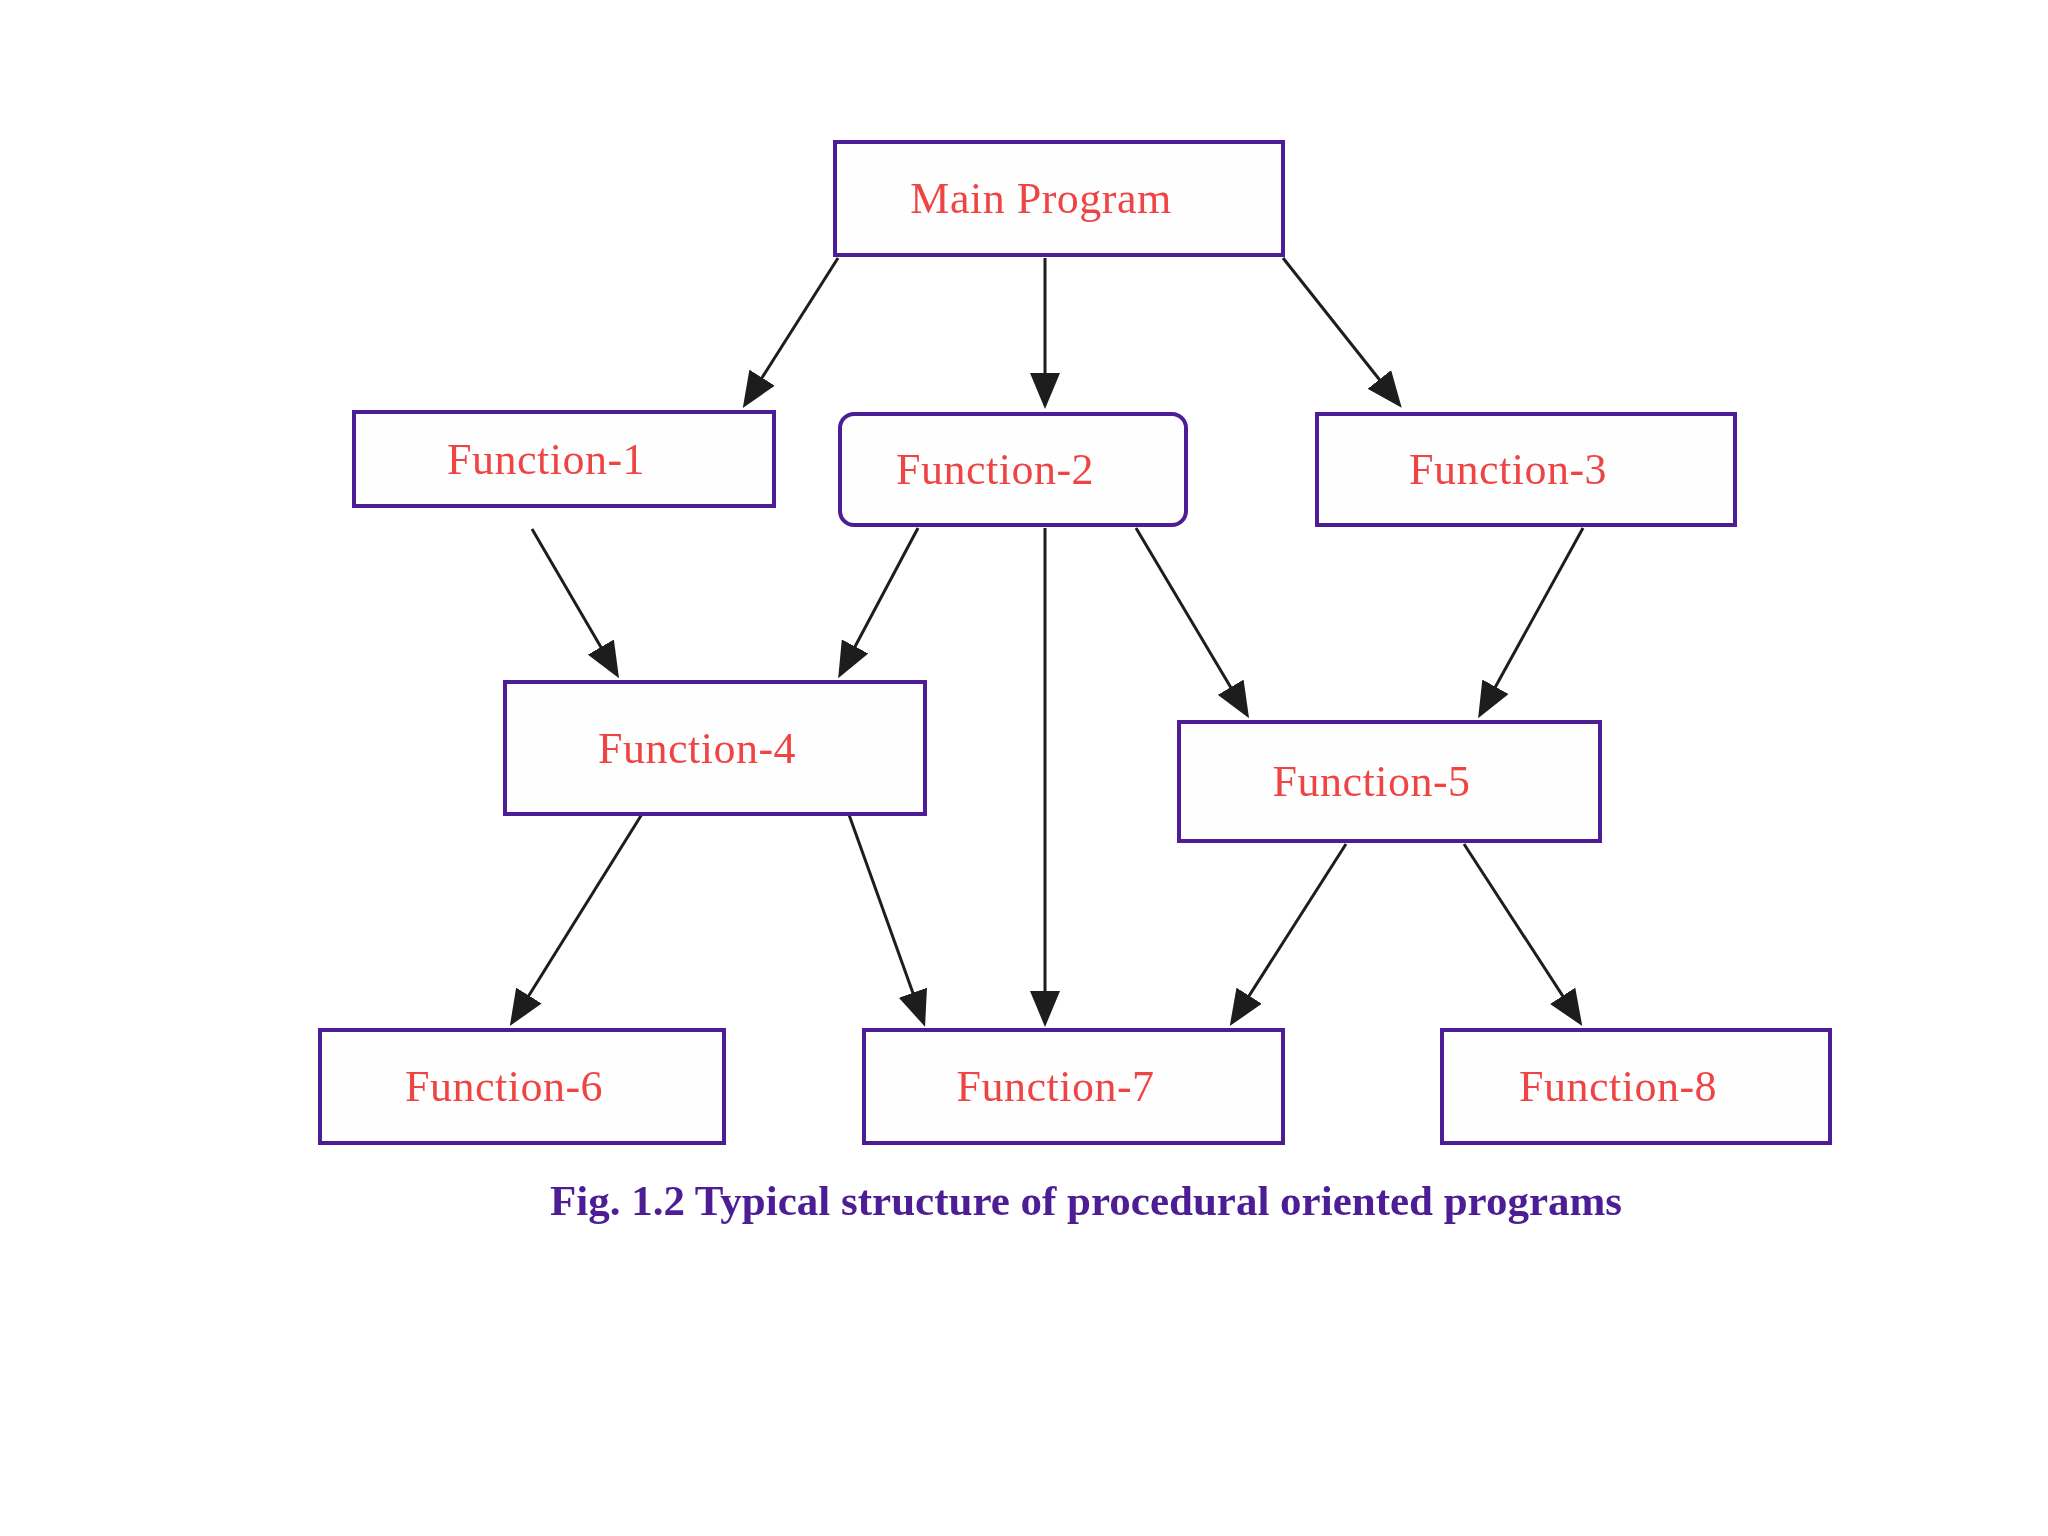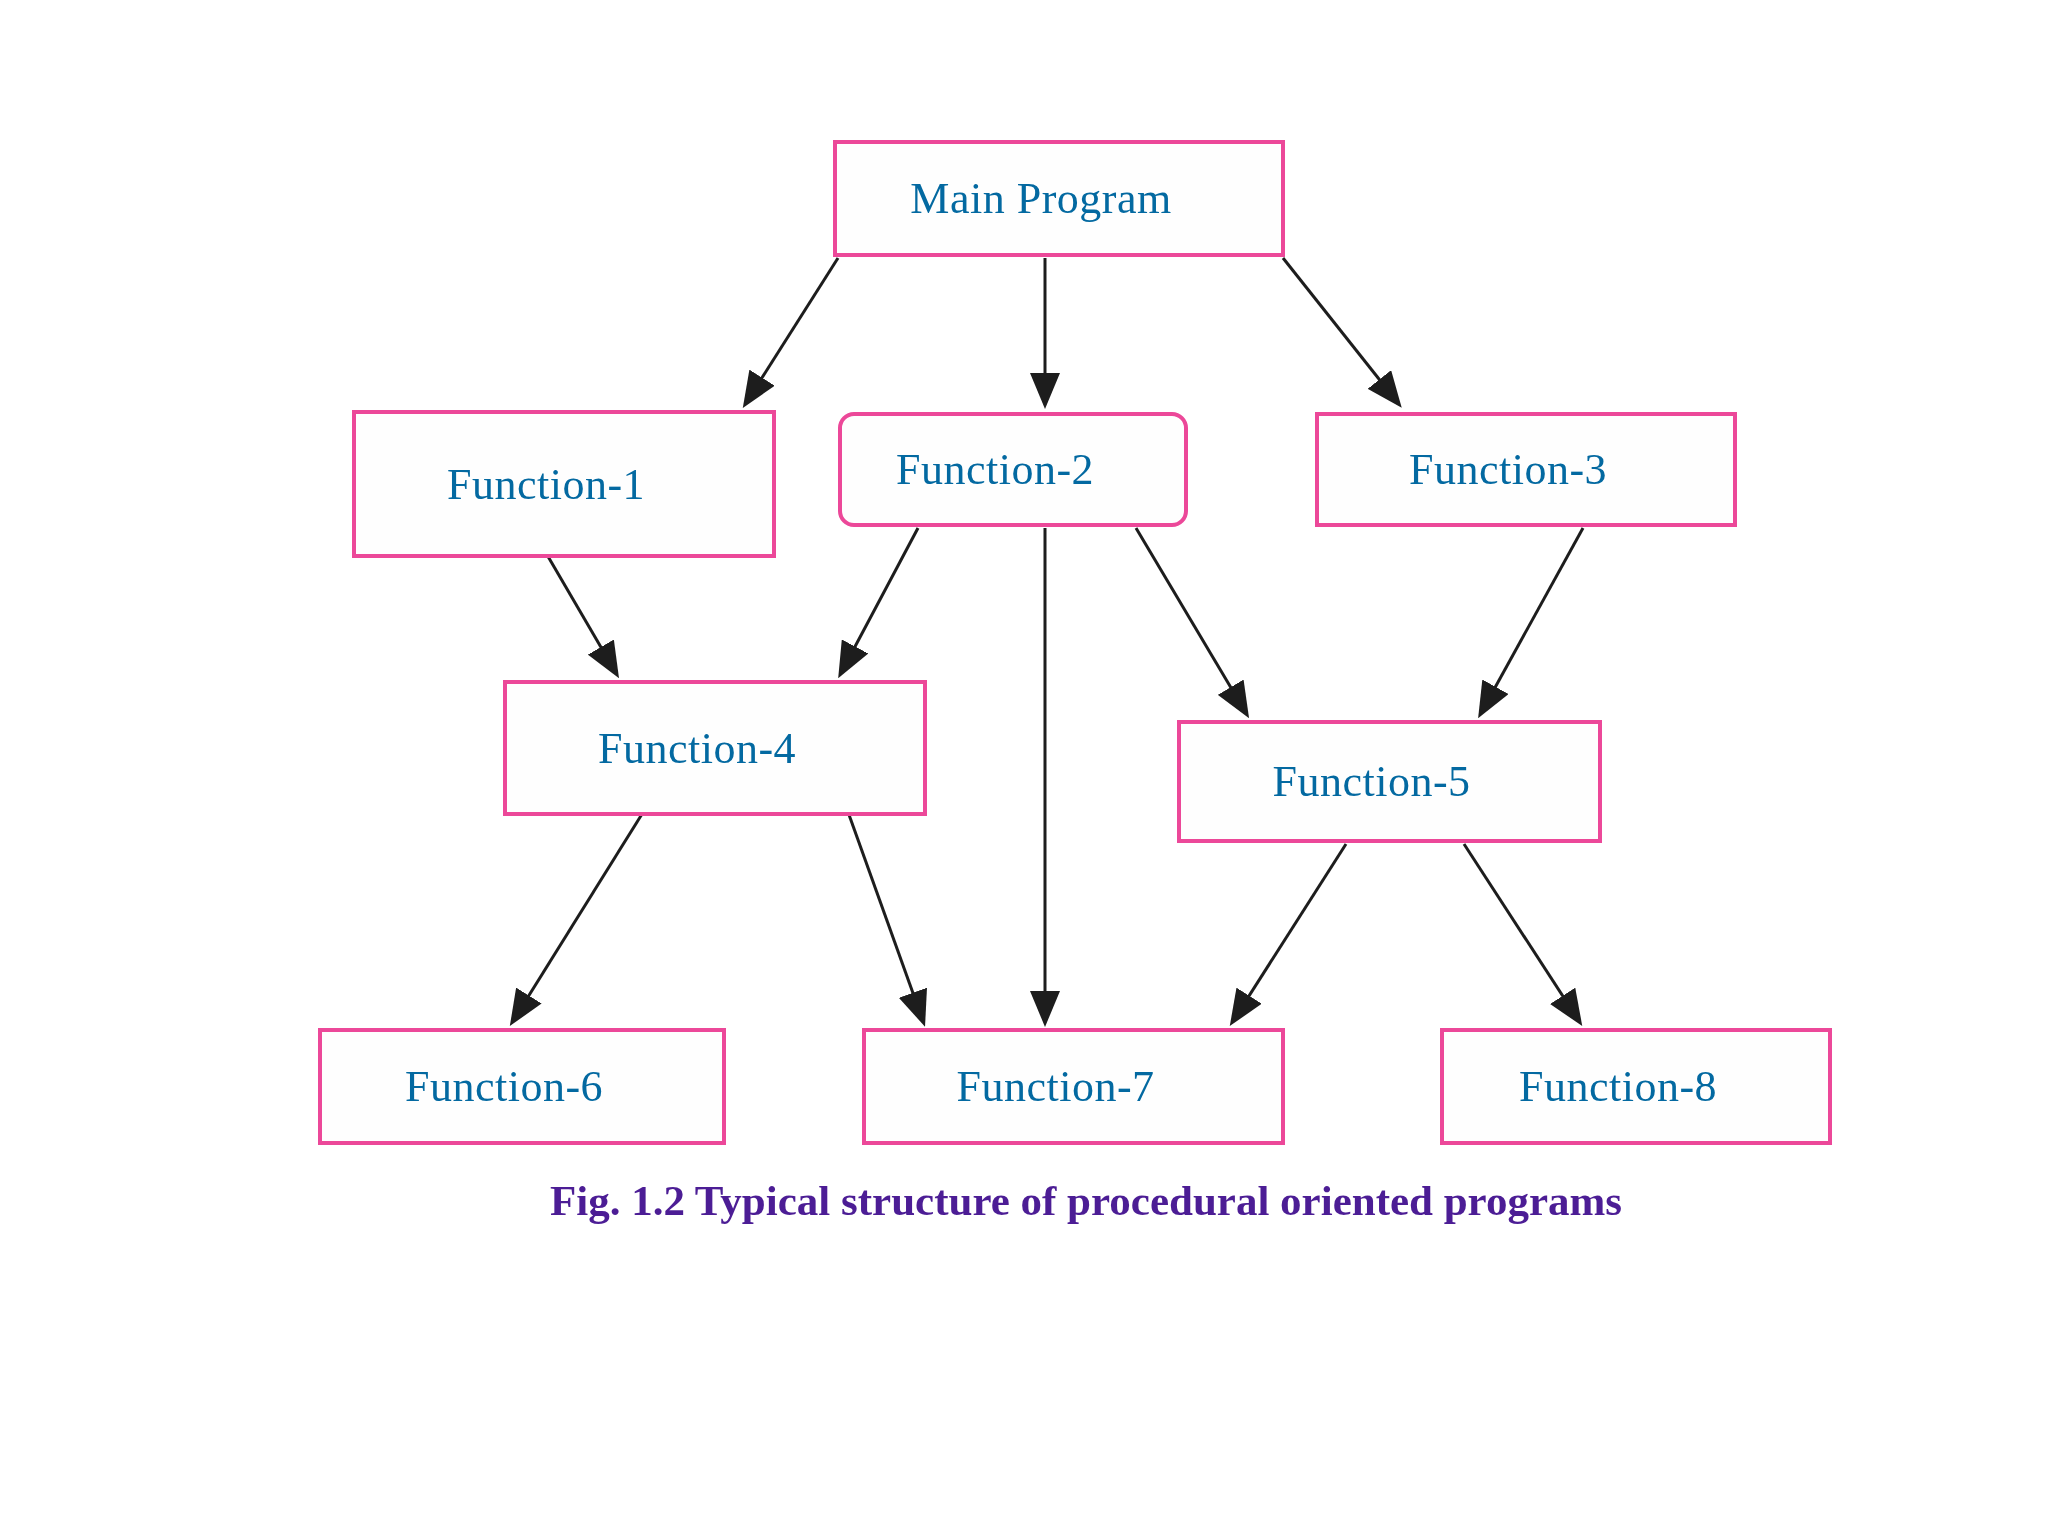--- a/index.html
+++ b/index.html
@@ -23,26 +23,26 @@
     height: 1536px;
   }
   #edge-layer line {
     stroke: #1d1d1d;
     stroke-width: 3;
   }
   .node {
     position: absolute;
     box-sizing: border-box;
     background: #fefefe;
-    border: 4px solid #ec4899;
+    border: 4px solid #4c1d95;
     display: flex;
     align-items: center;
     justify-content: center;
     font-size: 44px;
-    color: #0369a1;
+    color: #ef4444;
     letter-spacing: 0.5px;
     padding-left: 8px;
   }
   .node .label {
     transform: translateX(-22px);
     white-space: nowrap;
   }
   .caption {
     position: absolute;
     top: 1176px;
@@ -76,21 +76,21 @@
       <line x1="652" y1="798" x2="513" y2="1021" stroke="#1d1d1d" marker-end="url(#arrowhead)"></line>
       <line x1="843" y1="798" x2="923" y2="1021" stroke="#1d1d1d" marker-end="url(#arrowhead)"></line>
       <line x1="1346" y1="844" x2="1233" y2="1021" stroke="#1d1d1d" marker-end="url(#arrowhead)"></line>
       <line x1="1464" y1="844" x2="1579" y2="1021" stroke="#1d1d1d" marker-end="url(#arrowhead)"></line>
     </svg>
 
   <div class="node" style="left:833px; top:140px; width:452px; height:117px;">
     <span class="label">Main Program</span>
   </div>
 
-  <div class="node" style="left:352px; top:410px; width:424px; height:148px;">
+  <div class="node" style="left:352px; top:410px; width:424px; height:98px;">
     <span class="label">Function-1</span>
   </div>
 
   <div class="node" style="left:838px; top:412px; width:350px; height:115px;border-radius:16px;">
     <span class="label">Function-2</span>
   </div>
 
   <div class="node" style="left:1315px; top:412px; width:422px; height:115px;">
     <span class="label">Function-3</span>
   </div>

